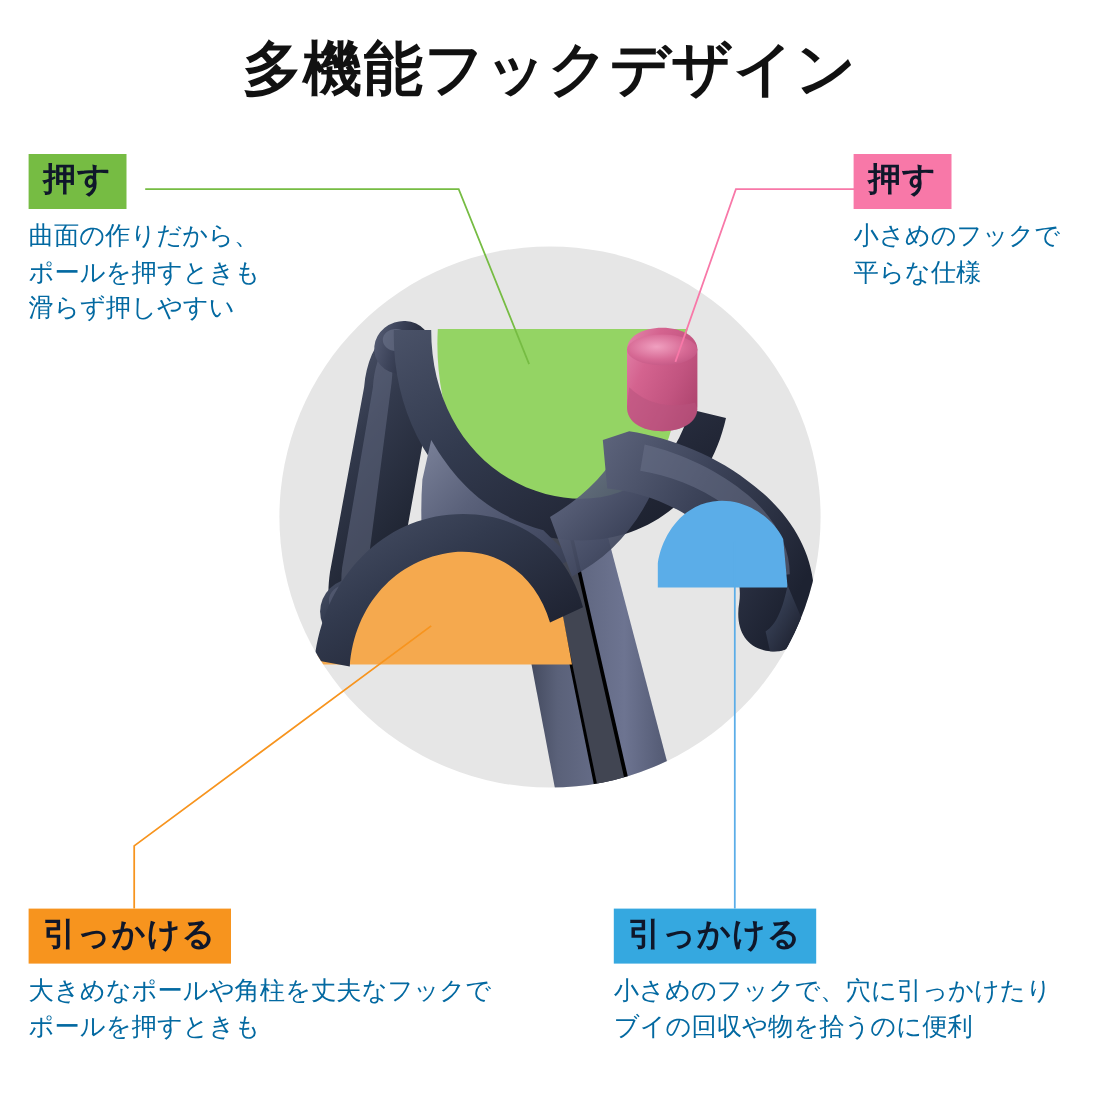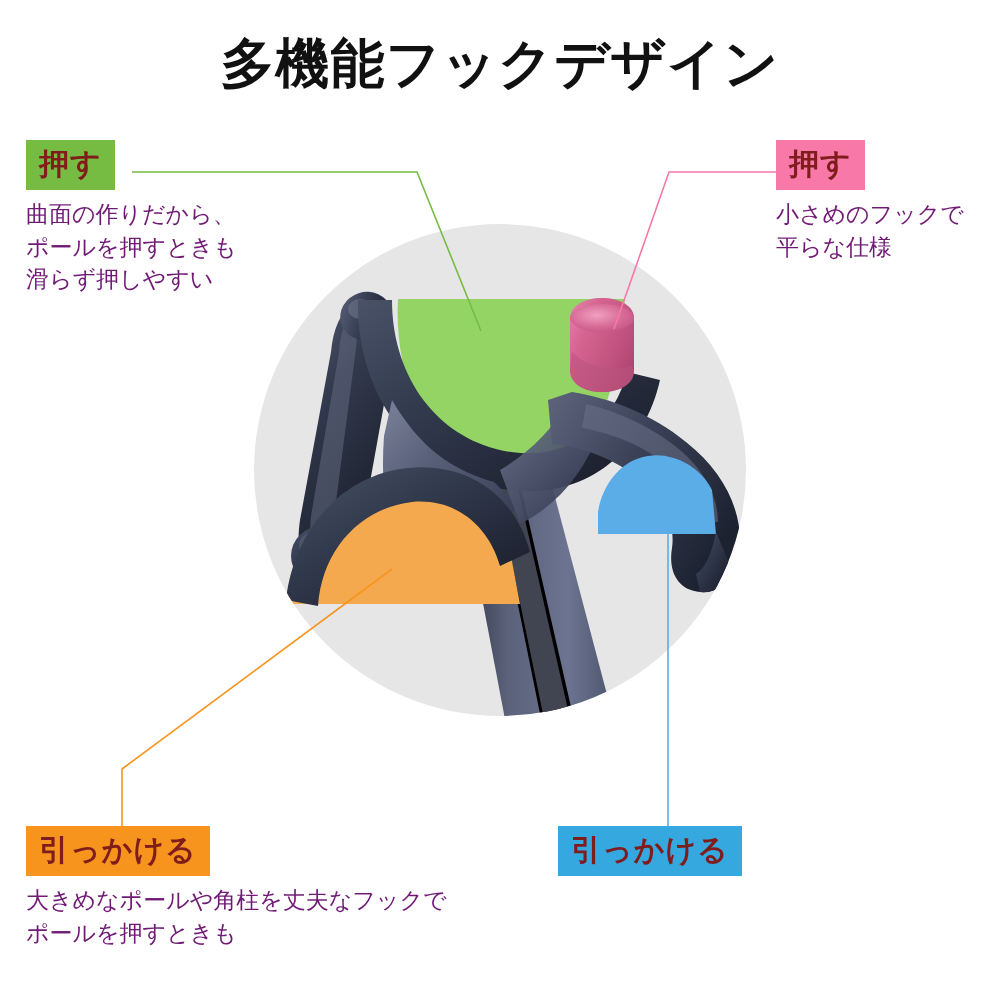--- a/index.html
+++ b/index.html
@@ -47,38 +47,38 @@
     height: 1000px;
     pointer-events: none;
   }
   .figure-stage svg { display: block; }
 
   
   .callout { position: absolute; }
 
   .callout-badge {
     display: inline-block;
-    color: #7f1d1d;
+    color: #0f172a;
     font-size: 30px;
     font-weight: 700;
     line-height: 1;
     padding: 9px 13px 11px 13px;
     letter-spacing: 1px;
     white-space: nowrap;
   }
   .badge-green  { background: #76bc43; }
   .badge-pink   { background: #f878a8; }
   .badge-orange { background: #f7941e; }
   .badge-blue   { background: #35a8e0; }
 
   .callout-desc {
     margin-top: 8px;
     font-size: 23px;
     line-height: 1.42;
-    color: #701a75;
+    color: #0369a1;
     white-space: pre-line;
     font-weight: 400;
   }
 
   
   .callout-push-curved { left: 26px;  top: 140px; }
   .callout-push-flat   { left: 776px; top: 140px; }
   .callout-hook-large  { left: 26px;  top: 826px; }
   .callout-hook-small  { left: 558px; top: 826px; }
 </style>
@@ -247,15 +247,17 @@
   </div>
 
   <div class="callout callout-hook-large">
     <div class="callout-badge badge-orange">引っかける</div>
     <div class="callout-desc">大きめなポールや角柱を丈夫なフックで
 ポールを押すときも</div>
   </div>
 
   <div class="callout callout-hook-small">
     <div class="callout-badge badge-blue">引っかける</div>
+    <div class="callout-desc">小さめのフックで、穴に引っかけたり
+ブイの回収や物を拾うのに便利</div>
   </div>
 
 </div>
 
 </body></html>

